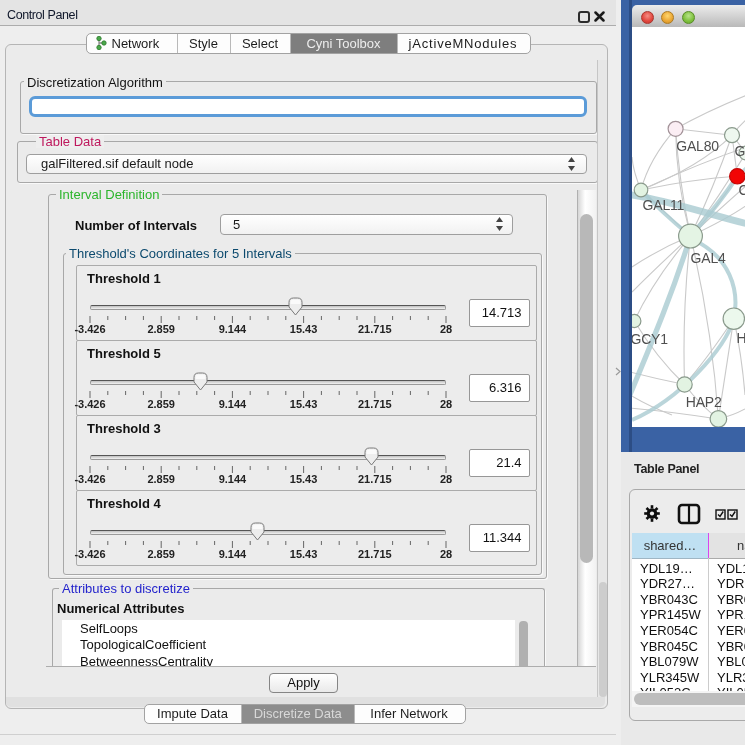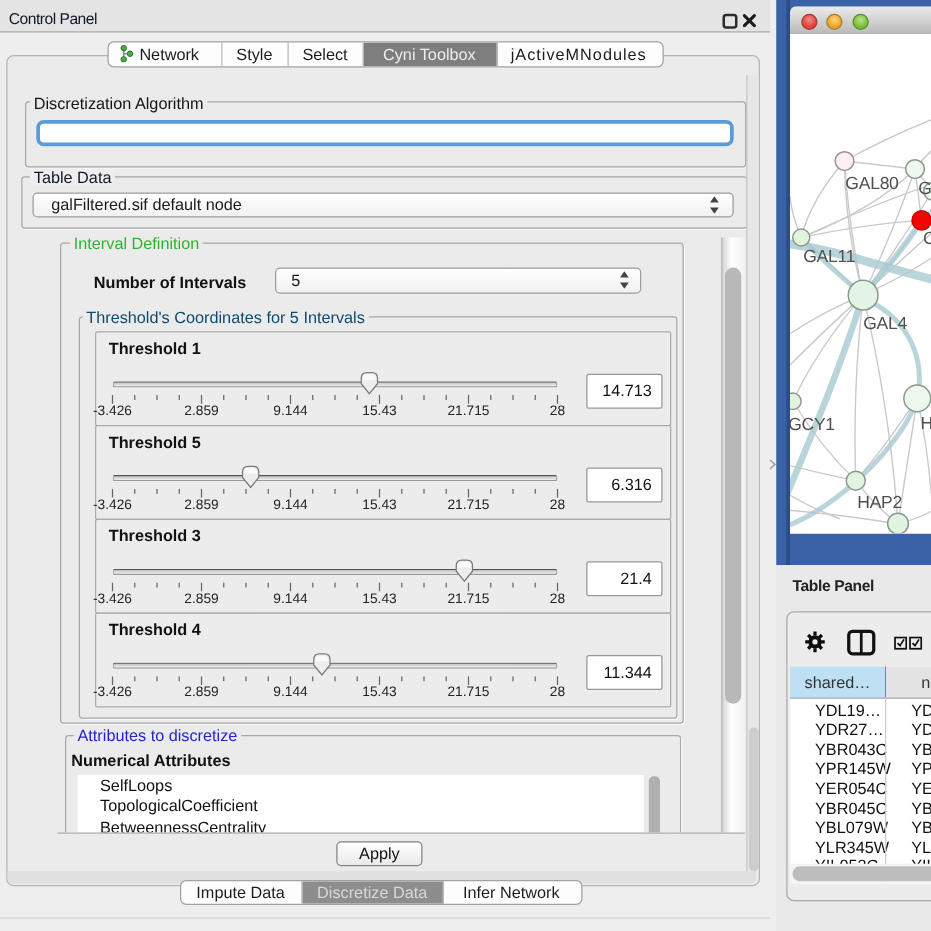--- a/index.html
+++ b/index.html
@@ -13,27 +13,27 @@
   .combo{position:absolute;background:linear-gradient(#ffffff,#f1f1f1);
          border:1px solid #9e9e9e;border-radius:4px;font-size:13px;color:#1a1a1a;}
   .updn{position:absolute;width:9px;color:#333;}
   .updn svg{display:block}
   .vbox{position:absolute;background:#fff;border:1px solid #979797;border-radius:2px;
         font-size:13px;color:#111;text-align:right;}
   .tpanel{position:absolute;background:#ececec;border:1px solid #ababab;border-radius:2px;}
   .ttitle{position:absolute;font-size:13px;font-weight:bold;color:#111;}
   .track{position:absolute;height:5px;border:1px solid #9a9a9a;border-top:1px solid #555;border-radius:2px;
          background:linear-gradient(#bfbfbf,#f2f2f2);box-sizing:border-box;}
-  .tlabel{position:absolute;font-size:11px;font-weight:normal;color:#222;transform:translateX(-50%);}
+  .tlabel{position:absolute;font-size:11px;font-weight:bold;color:#222;transform:translateX(-50%);}
   .tabgrp{position:absolute;background:#fdfdfd;border:1px solid #a2a2a2;border-radius:5px;
           display:flex;font-size:13px;color:#1c1c1c;overflow:hidden;}
   .tab{display:flex;align-items:center;justify-content:center;border-right:1px solid #b9b9b9;}
   .tab:last-child{border-right:none;}
   .tabsel{background:#7e7e7e;color:#ededed;}
-  .rowtxt{white-space:nowrap;overflow:hidden;margin-left:12px;}
+  .rowtxt{white-space:nowrap;overflow:hidden;}
 </style>
 </head>
 <body>
 <div id="stage">
 
   <div class="abs" style="left:0;top:0;width:621px;height:745px;background:#eeeeee;"></div>
   <div class="abs" style="left:0;top:0;width:616px;height:25px;background:#e4e4e4;border-bottom:1px solid #acacac;"></div>
   <div class="abs" style="left:7px;top:8px;font-size:12.5px;letter-spacing:-0.4px;color:#0f172a;">Control Panel</div>
 
   <div class="abs" style="left:578px;top:11px;width:8px;height:8px;border:2px solid #2b2b2b;border-radius:3px;"></div>
@@ -43,21 +43,21 @@
 
   <div class="abs" style="left:5px;top:44px;width:601px;height:663px;background:#ebebeb;
        border:1px solid #b5b5b5;border-radius:6px;"></div>
   <div class="abs" style="left:6px;top:697px;width:599px;height:10px;background:#e0e0e0;border-radius:0 0 5px 5px;"></div>
 
   <div class="gbox" style="left:20px;top:81px;width:575px;height:51px;"></div>
   <div class="gtitle" style="left:24px;top:76px;color:#141414;">Discretization Algorithm</div>
   <div class="abs" style="left:29px;top:96px;width:558px;height:21px;border:3px solid #5b9bd8;border-radius:6px;background:#fff;box-sizing:border-box;"></div>
 
   <div class="gbox" style="left:17px;top:141px;width:579px;height:40px;"></div>
-  <div class="gtitle" style="left:24px;top:135px;color:#0f172a;background:#eeeeee">Table Data</div>
+  <div class="gtitle" style="left:36px;top:135px;color:#be185d;background:#eeeeee">Table Data</div>
   <div class="combo" style="left:26px;top:154px;width:559px;height:18px;line-height:18px;">
     <span style="padding-left:14px;">galFiltered.sif default node</span>
     <span class="updn" style="right:10px;top:2px;">
         <svg width="9" height="14" viewBox="0 0 9 14">
           <path d="M4.5,0 L8,5 L1,5 Z" fill="#444"></path>
           <path d="M4.5,14 L8,9 L1,9 Z" fill="#444"></path>
         </svg>
       </span>
   </div>
 

